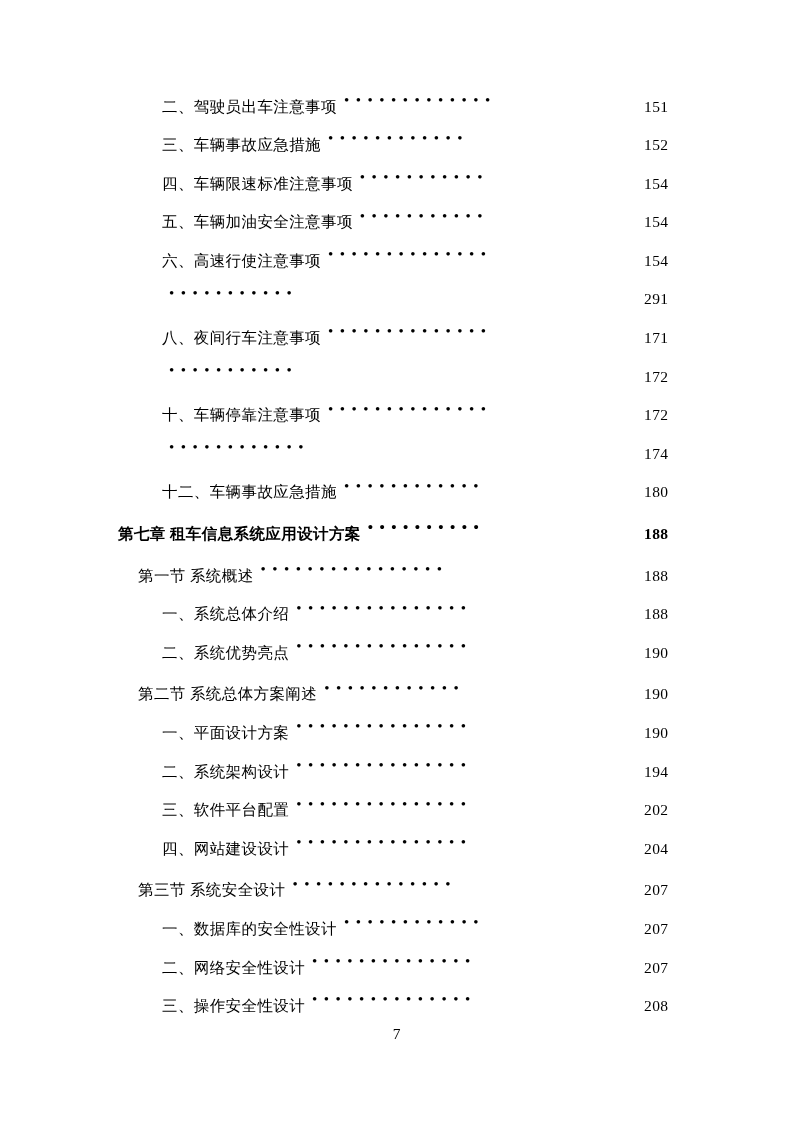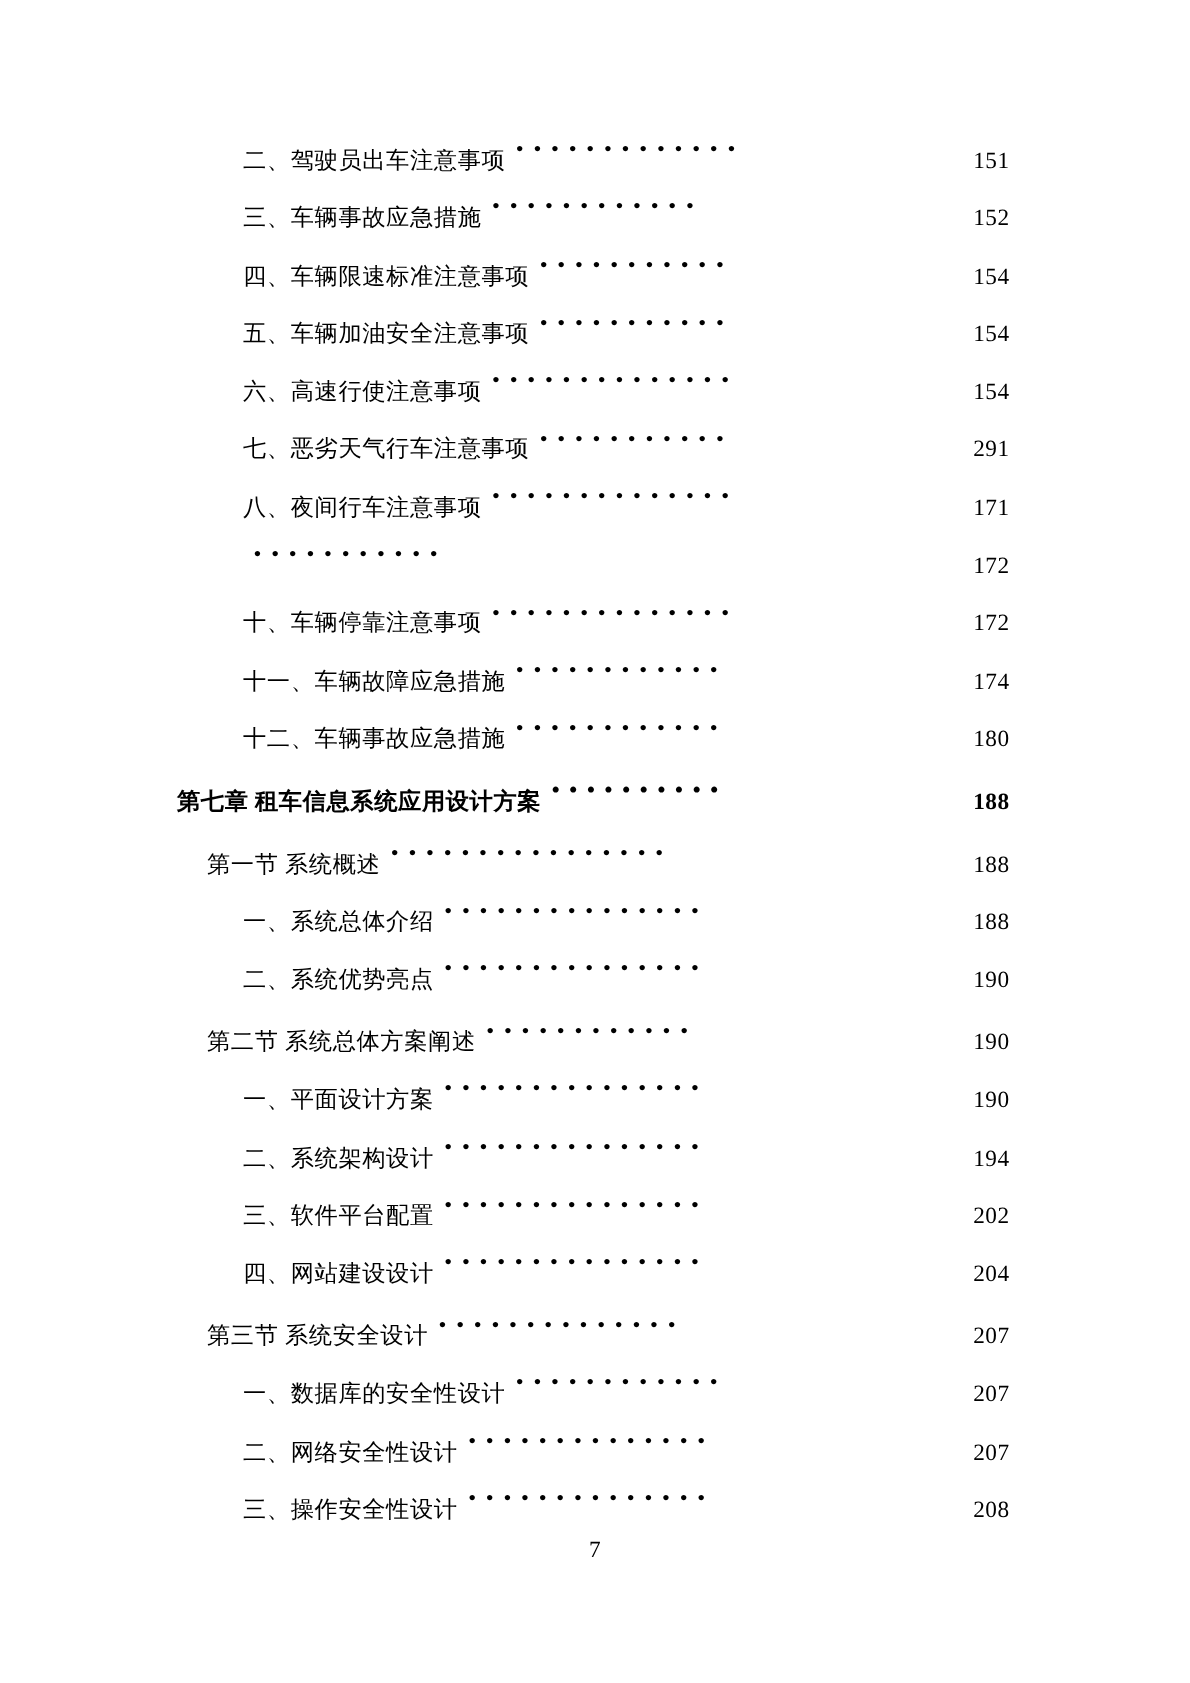--- a/index.html
+++ b/index.html
@@ -46,21 +46,21 @@
     right: 0;
     bottom: 0.18em;
     font-size: 15px;
     letter-spacing: 6.5px;
     white-space: nowrap;
     overflow: hidden;
     color: #000;
   }
   .toc-row .page-no {
     width: 34px;
-    text-align: center;
+    text-align: left;
     white-space: nowrap;
     flex: 0 0 auto;
   }
   
   .lvl-chapter .label { font-weight: bold; }
   .lvl-chapter { font-weight: bold; }
   .lvl-chapter .page-no { font-weight: bold; }
   .indent-0 { padding-left: 0px; }
   .indent-1 { padding-left: 20px; }
   .indent-2 { padding-left: 44px; }
@@ -109,21 +109,20 @@
         <span class="page-no">154</span>
       </div>
       <div class="toc-row indent-2">
         <span class="label">六、高速行使注意事项</span>
         <span class="leader">
           <span class="dots">••••••••••••••</span>
         </span>
         <span class="page-no">154</span>
       </div>
       <div class="toc-row indent-2">
-        <span class="label">七、恶劣天气行车注意事项</span>
         <span class="leader">
           <span class="dots">•••••••••••</span>
         </span>
         <span class="page-no">291</span>
       </div>
       <div class="toc-row indent-2">
         <span class="label">八、夜间行车注意事项</span>
         <span class="leader">
           <span class="dots">••••••••••••••</span>
         </span>
@@ -136,21 +135,20 @@
         <span class="page-no">172</span>
       </div>
       <div class="toc-row indent-2">
         <span class="label">十、车辆停靠注意事项</span>
         <span class="leader">
           <span class="dots">••••••••••••••</span>
         </span>
         <span class="page-no">172</span>
       </div>
       <div class="toc-row indent-2">
-        <span class="label">十一、车辆故障应急措施</span>
         <span class="leader">
           <span class="dots">••••••••••••</span>
         </span>
         <span class="page-no">174</span>
       </div>
       <div class="toc-row indent-2">
         <span class="label">十二、车辆事故应急措施</span>
         <span class="leader">
           <span class="dots">••••••••••••</span>
         </span>

